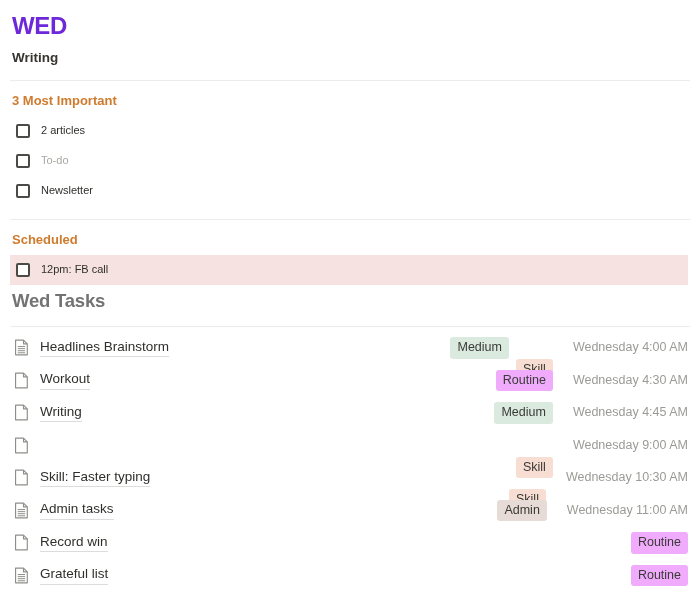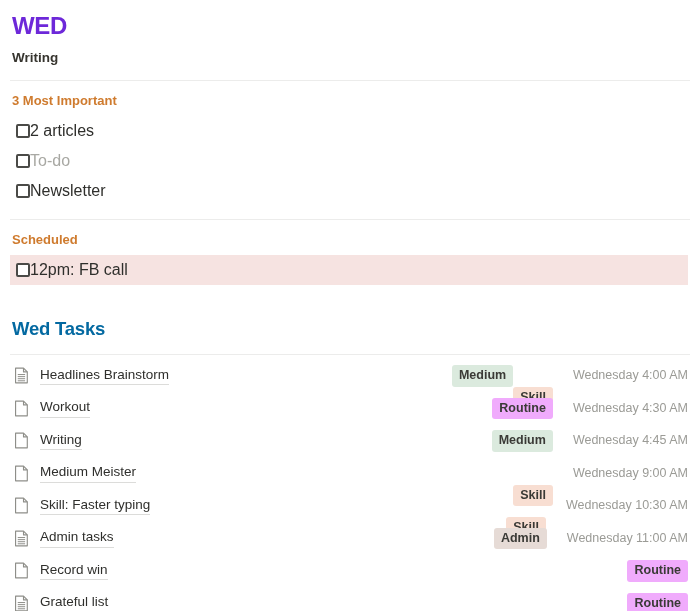--- a/index.html
+++ b/index.html
@@ -79,38 +79,38 @@
   .checkbox {
     width: 14px;
     height: 14px;
     border: 2px solid #4a4a47;
     border-radius: 2px;
     box-sizing: border-box;
     background: #ffffff;
     flex: 0 0 auto;
   }
   .check-label {
-    font-size: 16px;
+    font-size: 11px;
     color: #2f2f2c;
+    margin-left: 11px;
     line-height: 1;
     white-space: nowrap;
   }
   .check-label.muted {
     color: #a8a8a3;
   }
 
   
   .tasks-heading {
     font-size: 18.5px;
     font-weight: 700;
-    color: #0369a1;
-    padding: 17px 0 0 2px;
+    color: #737373;
+    padding: 4px 0 0 2px;
     letter-spacing: -0.2px;
     line-height: 1.3;
-    margin-top: 15px;
   }
 
   
   .task-list {
     padding-top: 5px;
   }
   .task-row {
     display: flex;
     align-items: center;
     height: 32.5px;
@@ -132,22 +132,22 @@
     border-bottom: 1px solid #dcdcda;
     padding-bottom: 1px;
     line-height: 1.25;
   }
   .task-spacer {
     flex: 1 1 auto;
   }
   .tags {
     display: flex;
     align-items: center;
+    gap: 7px;
     flex: 0 0 auto;
-    font-weight: bold;
   }
   .tag {
     font-size: 12.5px;
     line-height: 1;
     padding: 4px 7px 5px 7px;
     border-radius: 3px;
     color: #3a3a36;
     white-space: nowrap;
   }
   .tag-medium  { background: #dbeade; }
@@ -248,21 +248,20 @@
         <span class="tags">
           <span class="tag tag-medium">Medium</span>
         </span>
         <span class="timestamp">Wednesday 4:45 AM</span>
       </div>
       <div class="task-row">
         <svg viewBox="0 0 16 18" class="doc-icon">
           <path d="M1.2 1.2 H9.6 L13.6 5.2 V16.8 H1.2 Z" fill="#ffffff" stroke="#8e8e89" stroke-width="1.2" stroke-linejoin="round"></path>
           <path d="M9.6 1.2 V5.2 H13.6" fill="none" stroke="#8e8e89" stroke-width="1.2" stroke-linejoin="round"></path>
         </svg>
-        <span class="task-name">Medium Meister</span>
         <span class="task-spacer"></span>
         <span class="tags">
           <span class="tag tag-skill">Skill</span>
         </span>
         <span class="timestamp">Wednesday 9:00 AM</span>
       </div>
       <div class="task-row">
         <svg viewBox="0 0 16 18" class="doc-icon">
           <path d="M1.2 1.2 H9.6 L13.6 5.2 V16.8 H1.2 Z" fill="#ffffff" stroke="#8e8e89" stroke-width="1.2" stroke-linejoin="round"></path>
           <path d="M9.6 1.2 V5.2 H13.6" fill="none" stroke="#8e8e89" stroke-width="1.2" stroke-linejoin="round"></path>

